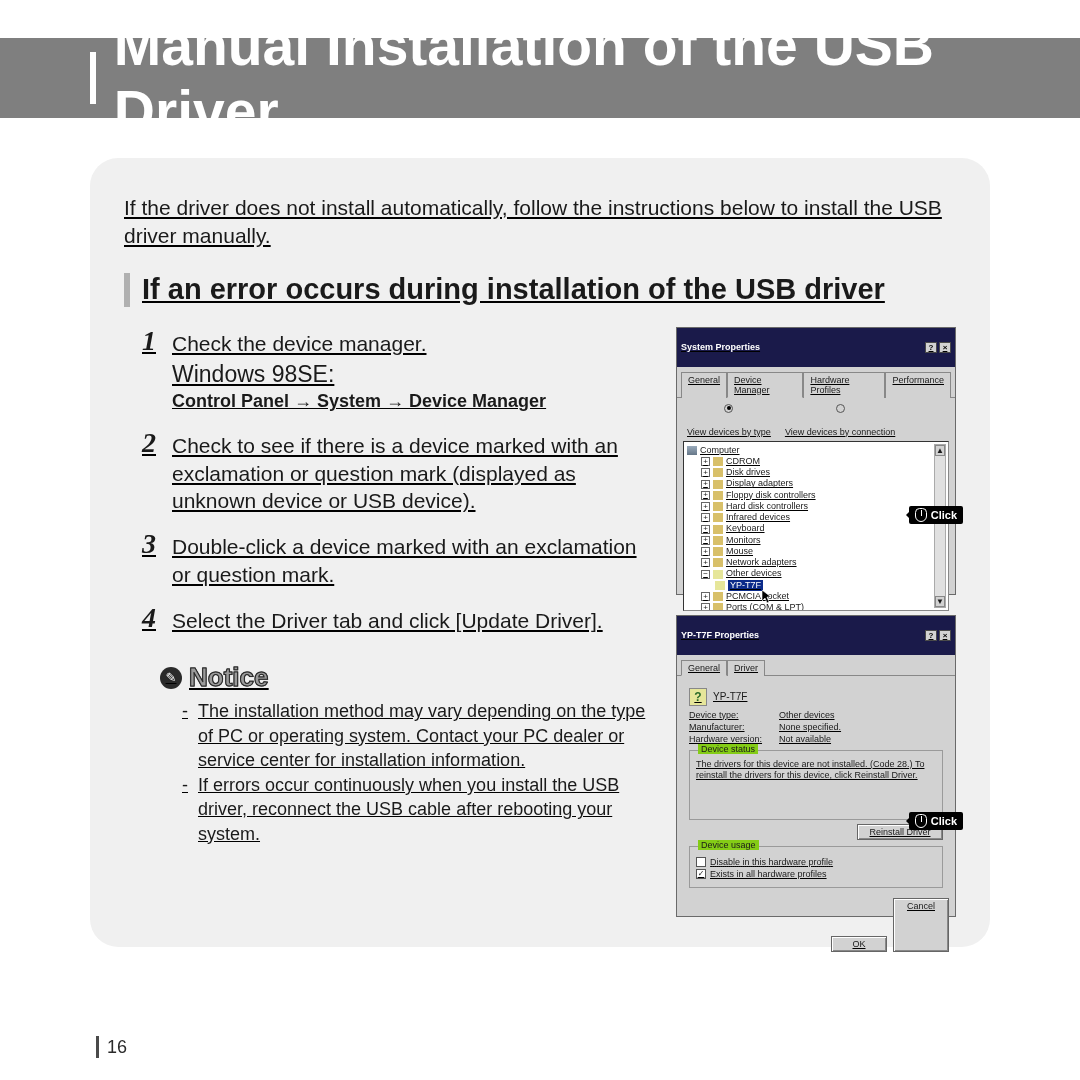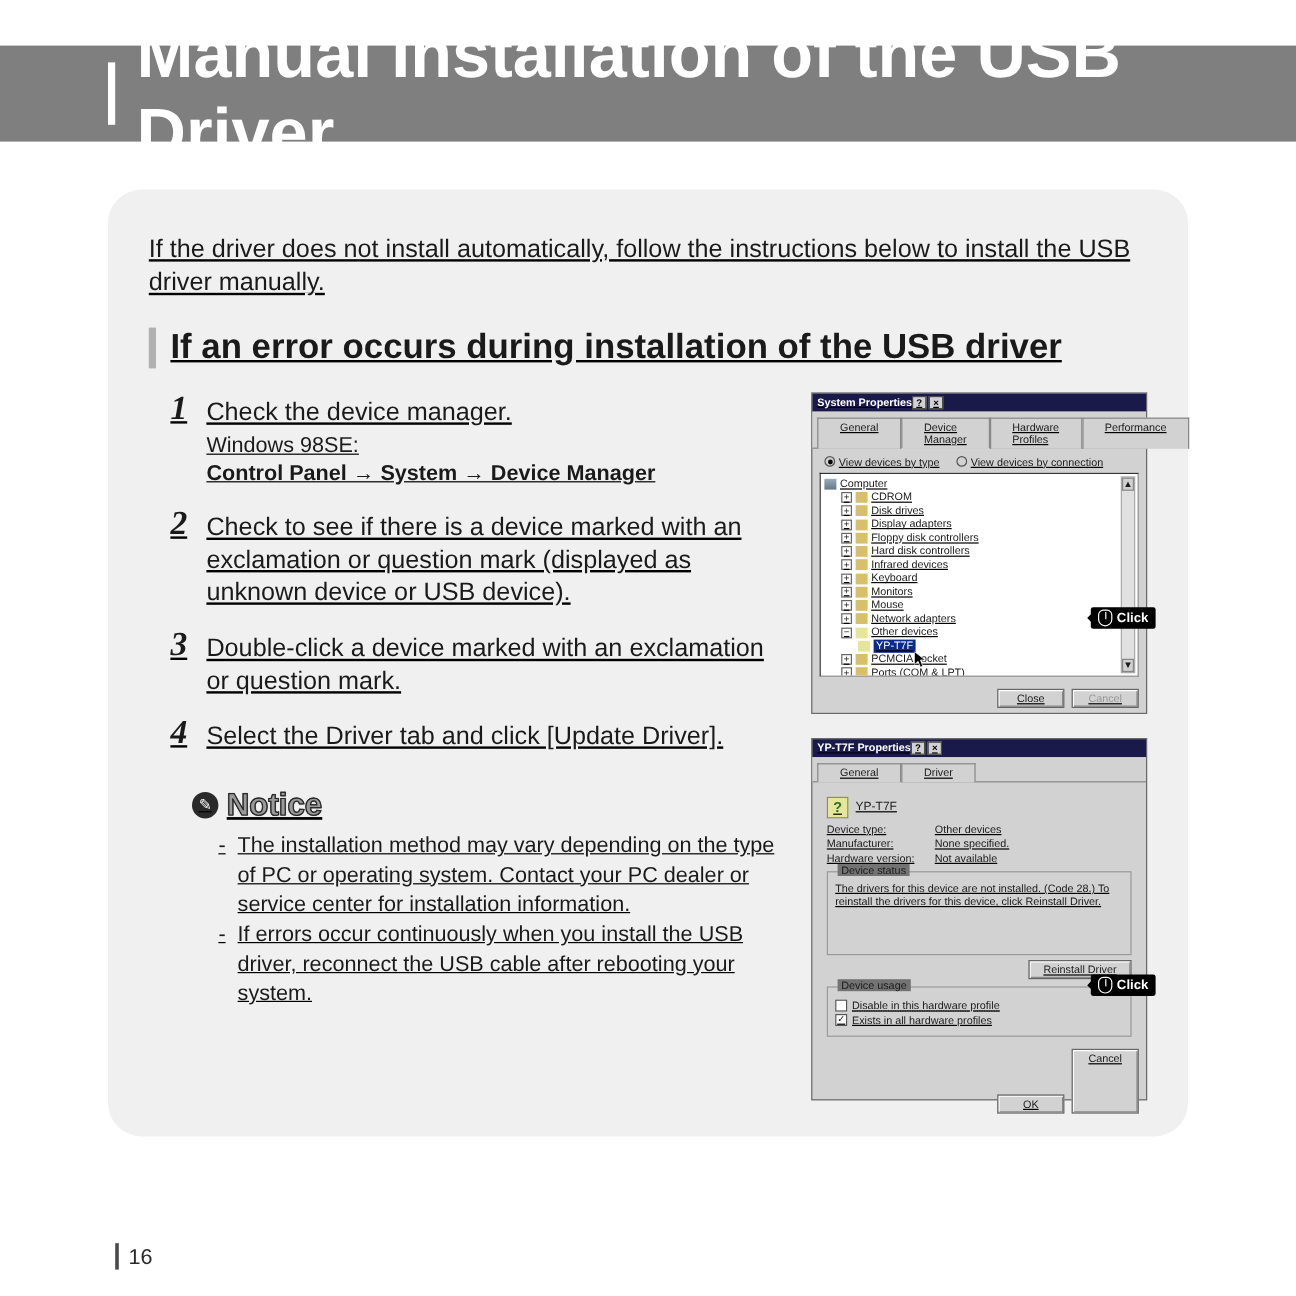--- a/index.html
+++ b/index.html
@@ -90,21 +90,21 @@
     color: #1a1a1a;
     min-width: 22px;
   }
   .step-body {
     font-size: 21px;
     line-height: 1.3;
     color: #1a1a1a;
     padding-top: 3px;
   }
   .step-sub {
-    font-size: 18px;
+    font-size: 23px;
     line-height: 1.35;
     color: #1a1a1a;
     margin-top: 2px;
   }
   .step-sub-bold {
     font-size: 18px;
     font-weight: bold;
     color: #1a1a1a;
   }
   .notice-block {
@@ -156,51 +156,51 @@
     border: 1px solid #6a6a6a;
     font-size: 9px;
     color: #1a1a1a;
     position: relative;
   }
   .titlebar {
     background: #1a1a4a;
     color: #ffffff;
     font-size: 9px;
     font-weight: bold;
-    padding: 2px 4px;
-    display: flex;
-    justify-content: flex-start;
+    padding: 14px 4px;
+    display: flex;
+    justify-content: space-between;
     align-items: center;
   }
   .titlebar .btns { display:flex; gap:2px; }
   .titlebar .tb-btn {
     width: 12px; height: 11px;
     background:#d2d2d2; border:1px solid #4a4a4a;
     font-size:8px; line-height:9px; text-align:center; color:#000;
   }
   .tabs {
     display:flex;
     padding: 4px 4px 0 4px;
     gap:0;
     background:#d2d2d2;
     border-bottom:1px solid #888;
   }
   .tab {
     font-size:9px;
-    padding: 2px 18px;
+    padding: 2px 6px;
     background:#d2d2d2;
     border:1px solid #888;
     border-bottom:none;
     position:relative;
     top:1px;
   }
   .tab.active { background:#d2d2d2; border-bottom:1px solid #d2d2d2; }
   .tabpane { padding: 6px 6px 6px 6px; }
   .radio-row { display:flex; gap:14px; font-size:9px; margin: 0 0 4px 4px;}
-  .radio { display:flex; align-items:center; gap:3px;}
+  .radio { display:flex; align-items:center; gap:14px;flex-direction:column;}
   .radio-dot { width:9px;height:9px;border-radius:50%;border:1px solid #555;display:inline-flex;align-items:center;justify-content:center;}
   .radio-dot.filled::after{content:"";width:4px;height:4px;border-radius:50%;background:#000;}
   .tree-box {
     background:#ffffff;
     border:1px inset #888;
     height:150px;
     overflow:hidden;
     padding:3px 3px 3px 3px;
     font-size:9px;
     line-height:1.25;
@@ -250,21 +250,21 @@
   }
   .mini-mouse{
     width:12px;height:14px;border:1px solid #fff;border-radius:6px 6px 8px 8px;
     position:relative;
   }
   .mini-mouse::after{content:"";position:absolute;left:50%;top:1px;width:1px;height:6px;background:#fff;}
   
   .field-row{display:flex;gap:4px;font-size:9px;margin:2px 0 0 6px;}
   .field-label{min-width:86px;}
   .groupbox{border:1px solid #9a9a9a;margin:6px 6px 4px 6px;padding:8px 6px 6px 6px;position:relative;}
-  .groupbox .gb-title{position:absolute;top:-7px;left:8px;background:#737373;font-size:9px;padding:0 3px;text-align:right;}
+  .groupbox .gb-title{position:absolute;top:-7px;left:8px;background:#84cc16;font-size:9px;padding:0 3px;text-align:right;}
   .groupbox .gb-body{font-size:9px;line-height:1.25;}
   .reinstall-row{display:flex;justify-content:flex-end;margin:4px 6px 2px 6px;}
   .usage-check{display:flex;align-items:center;gap:4px;font-size:9px;margin:2px 0;}
   .chk{width:10px;height:10px;border:1px solid #555;background:#fff;display:inline-flex;align-items:center;justify-content:center;font-size:8px;}
   .top-icon-row{display:flex;align-items:center;gap:6px;margin:6px 0 4px 6px;}
   .q-icon{width:18px;height:18px;background:#e6e69a;border:1px solid #888;display:flex;align-items:center;justify-content:center;font-weight:bold;font-size:12px;color:#2a6a2a;}
   .page-num{
     position:absolute;
     left:96px;
     bottom:22px;

